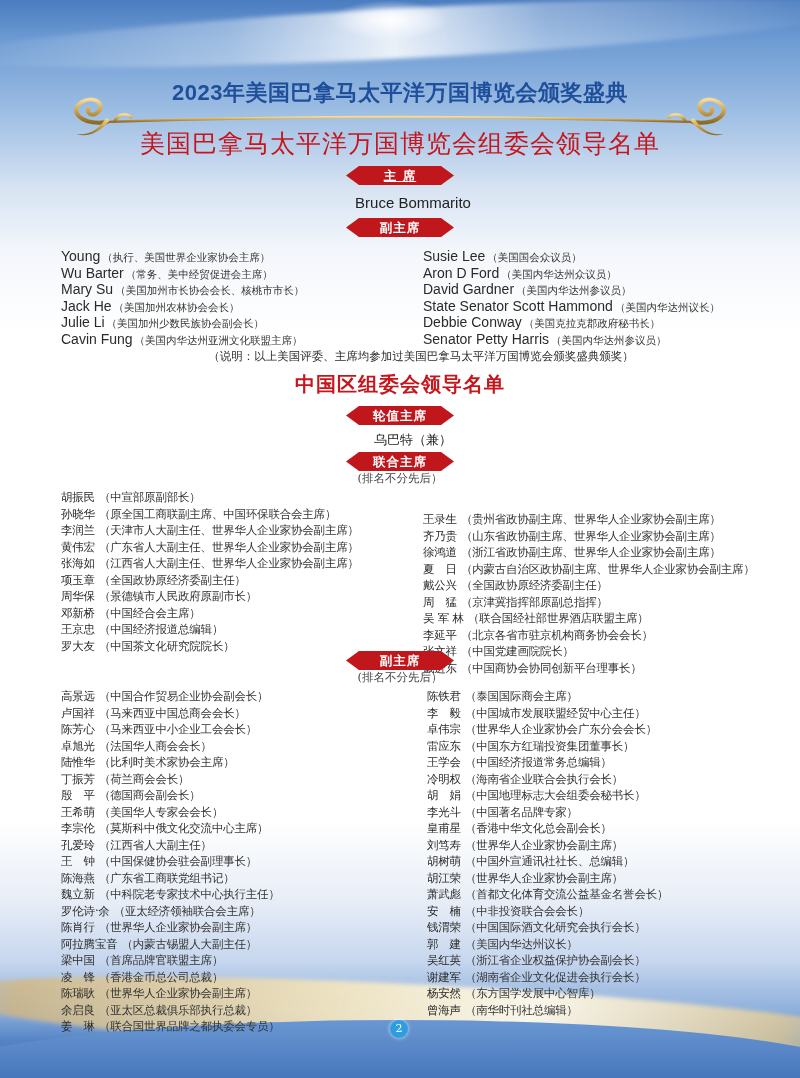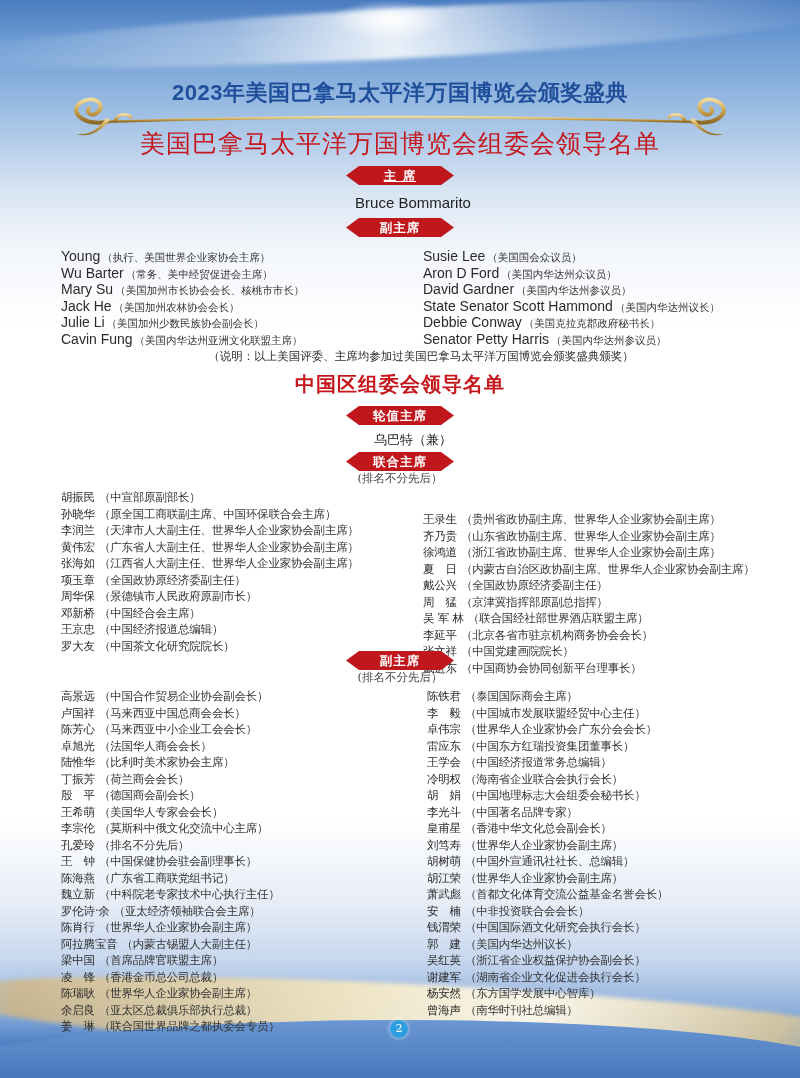--- a/index.html
+++ b/index.html
@@ -192,21 +192,21 @@
   <ul class="col cn" style="top:688px; left:61px;">
     <li><span class="nm">高景远</span><span class="role">（中国合作贸易企业协会副会长）</span></li>
     <li><span class="nm">卢国祥</span><span class="role">（马来西亚中国总商会会长）</span></li>
     <li><span class="nm">陈芳心</span><span class="role">（马来西亚中小企业工会会长）</span></li>
     <li><span class="nm">卓旭光</span><span class="role">（法国华人商会会长）</span></li>
     <li><span class="nm">陆惟华</span><span class="role">（比利时美术家协会主席）</span></li>
     <li><span class="nm">丁振芳</span><span class="role">（荷兰商会会长）</span></li>
     <li><span class="nm">殷　平</span><span class="role">（德国商会副会长）</span></li>
     <li><span class="nm">王希萌</span><span class="role">（美国华人专家会会长）</span></li>
     <li><span class="nm">李宗伦</span><span class="role">（莫斯科中俄文化交流中心主席）</span></li>
-    <li><span class="nm">孔爱玲</span><span class="role">（排名不分先后）</span></li>
+    <li><span class="nm">孔爱玲</span><span class="role">（江西省人大副主任）</span></li>
     <li><span class="nm">王　钟</span><span class="role">（中国保健协会驻会副理事长）</span></li>
     <li><span class="nm">陈海燕</span><span class="role">（广东省工商联党组书记）</span></li>
     <li><span class="nm">魏立新</span><span class="role">（中科院老专家技术中心执行主任）</span></li>
     <li><span class="nm">罗伦诗·余</span><span class="role">（亚太经济领袖联合会主席）</span></li>
     <li><span class="nm">陈肖行</span><span class="role">（世界华人企业家协会副主席）</span></li>
     <li><span class="nm">阿拉腾宝音</span><span class="role">（内蒙古锡盟人大副主任）</span></li>
     <li><span class="nm">梁中国</span><span class="role">（首席品牌官联盟主席）</span></li>
     <li><span class="nm">凌　锋</span><span class="role">（香港金币总公司总裁）</span></li>
     <li><span class="nm">陈瑞耿</span><span class="role">（世界华人企业家协会副主席）</span></li>
     <li><span class="nm">余启良</span><span class="role">（亚太区总裁俱乐部执行总裁）</span></li>

